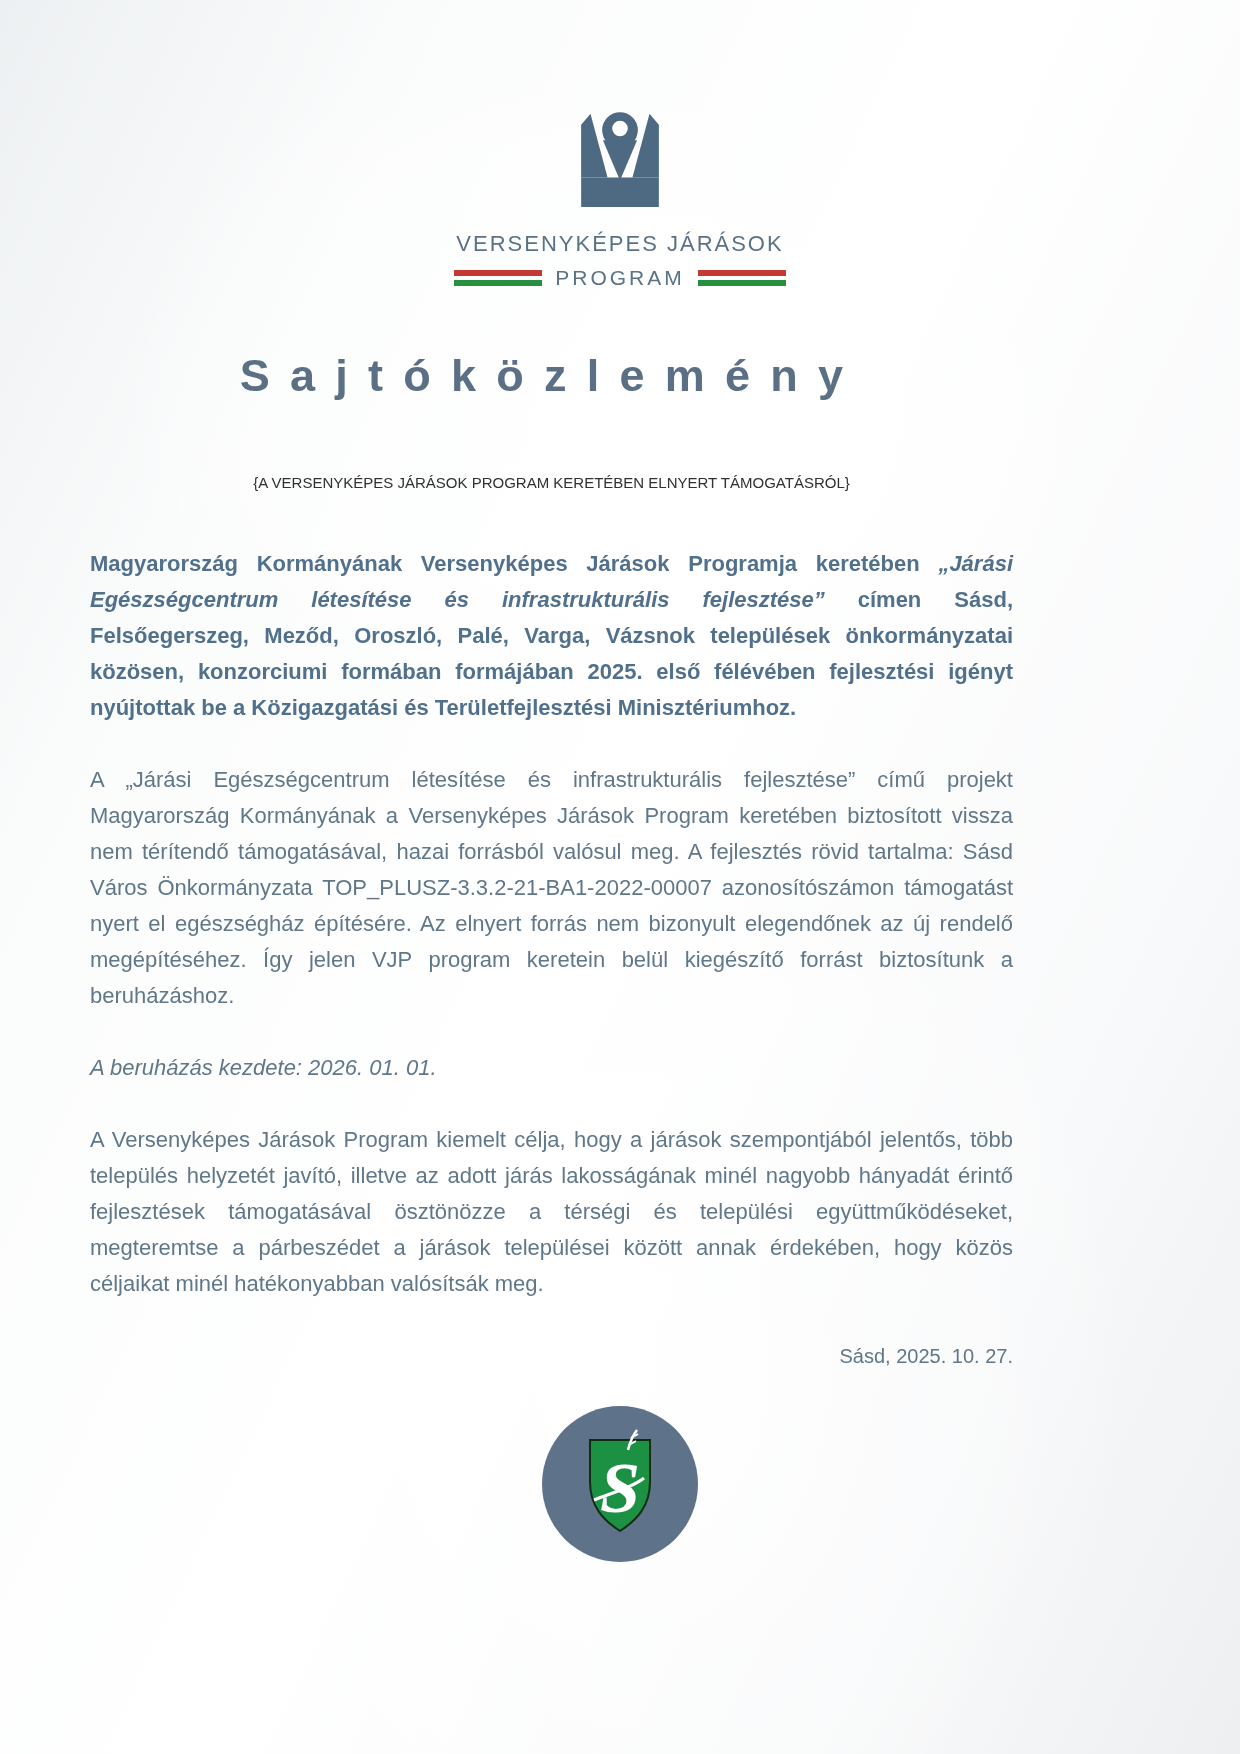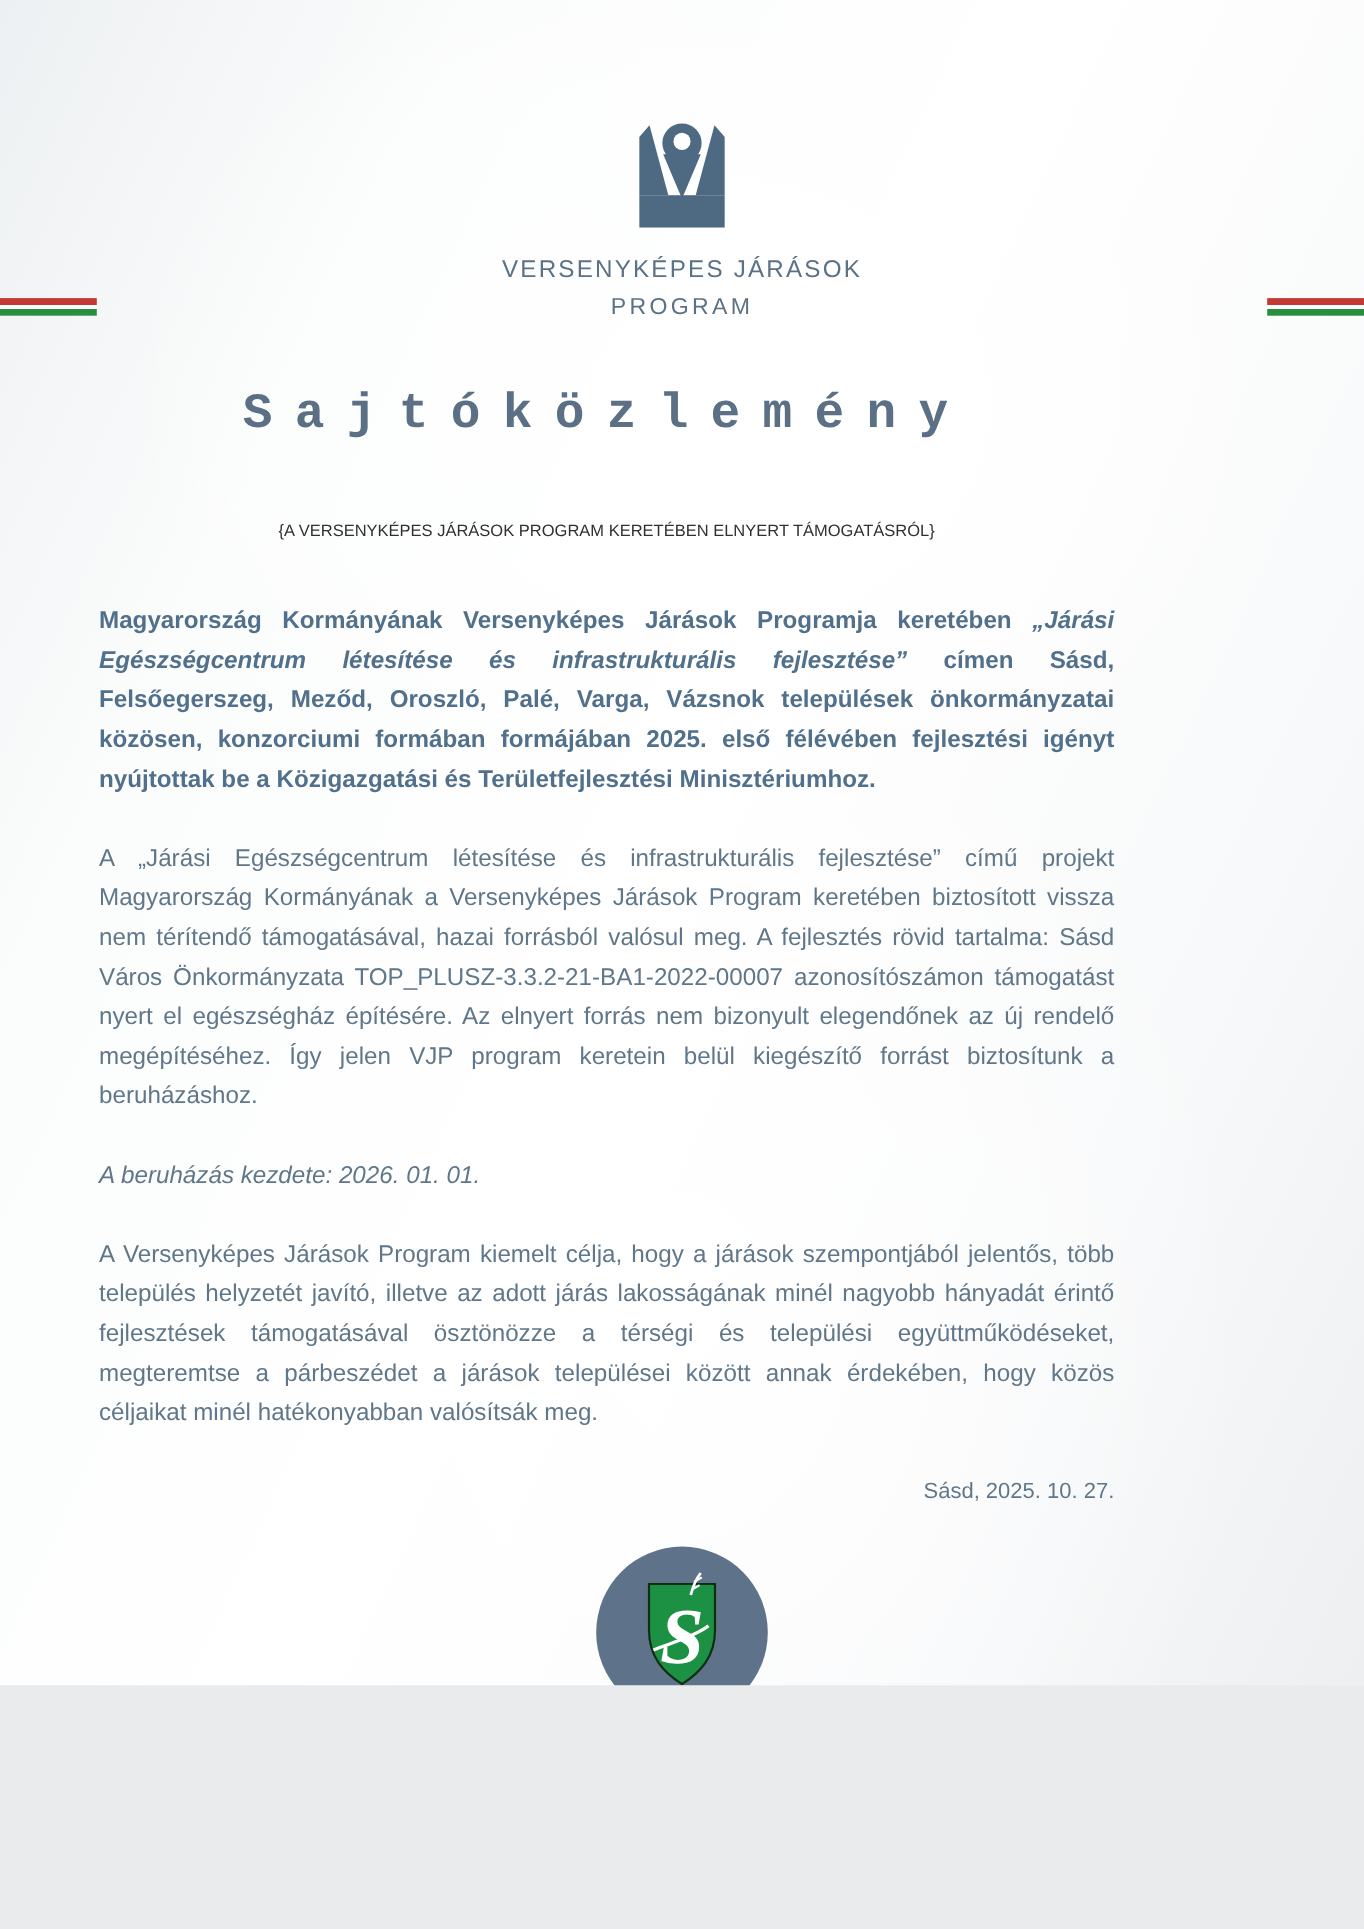--- a/index.html
+++ b/index.html
@@ -3,47 +3,47 @@
 <meta charset="utf-8">
 <style>
   html,body{margin:0;padding:0;}
   body{
     font-family:"Liberation Sans", sans-serif;
     background:#e9ebed;
   }
   .page{
     position:relative;
     width:1240px;
-    height:1532px;
+    height:1754px;
     margin:0 auto;
     overflow:hidden;
     background:
       radial-gradient(ellipse 760px 620px at 52% 24%, rgba(255,255,255,.95), rgba(255,255,255,0) 72%),
       radial-gradient(ellipse 700px 900px at 50% 78%, rgba(255,255,255,.9), rgba(255,255,255,0) 75%),
       linear-gradient(115deg,#edf0f2 0%,#fbfcfc 22%,#ffffff 50%,#f8f9fa 78%,#edeff1 100%);
   }
   
   .logo-block{padding-top:106px;text-align:center;}
   .logo-mark{width:78px;height:101px;display:inline-block;}
   .logo-line1{
     margin-top:20px;font-size:22px;letter-spacing:2px;color:#5b7286;font-weight:400;
   }
   .logo-line2{
-    margin-top:9px;display:flex;justify-content:space-between;align-items:center;gap:13px;
+    margin-top:9px;display:flex;justify-content:center;align-items:center;gap:13px;
     font-size:21px;letter-spacing:3px;color:#5b7286;
   }
   .flag{
     width:88px;height:16px;display:inline-block;
     background:linear-gradient(to bottom,#c23a32 0 37%,#ffffff 37% 61%,#27903f 61% 100%);
   }
   
   .doc-column{margin:0 227px 0 90px;}
   .title{
     margin:60px 0 0 0;text-align:center;
-    font-family:Liberation Mono, monospace;font-weight:bold;
+    font-family:Liberation Sans, sans-serif;font-weight:bold;
     font-size:45px;letter-spacing:.45em;color:#5b7084;
   }
   .subtitle{
     margin:64px auto 0 auto;max-width:840px;text-align:center;
     font-size:15px;line-height:34px;color:#303030;
   }
   .content{
     margin-top:46px;font-size:22px;line-height:36px;color:#60778a;text-align:justify;
   }
   .content p{margin:0 0 36px 0;}

